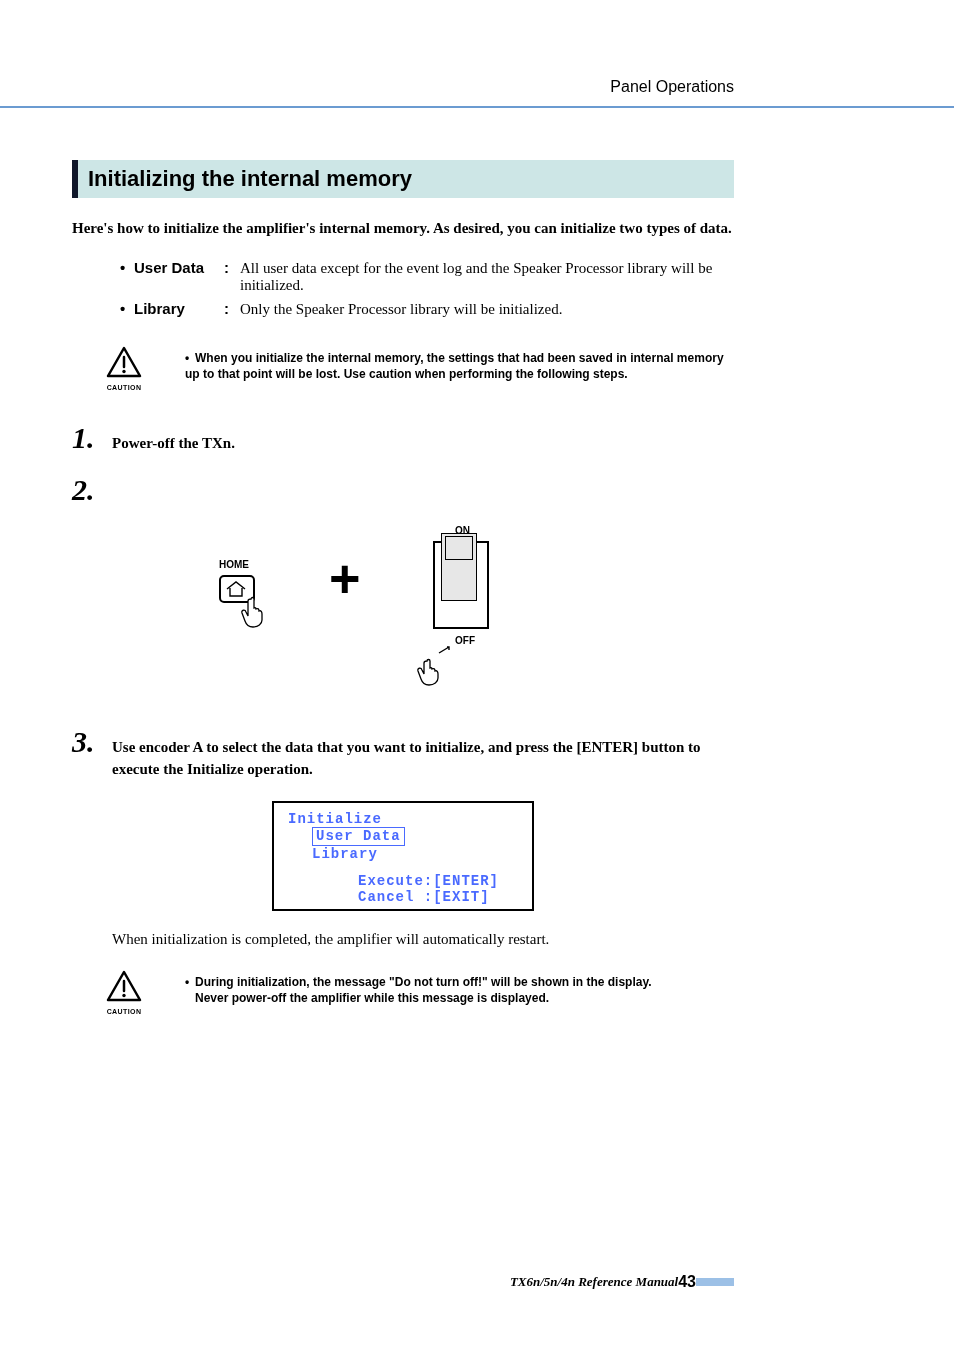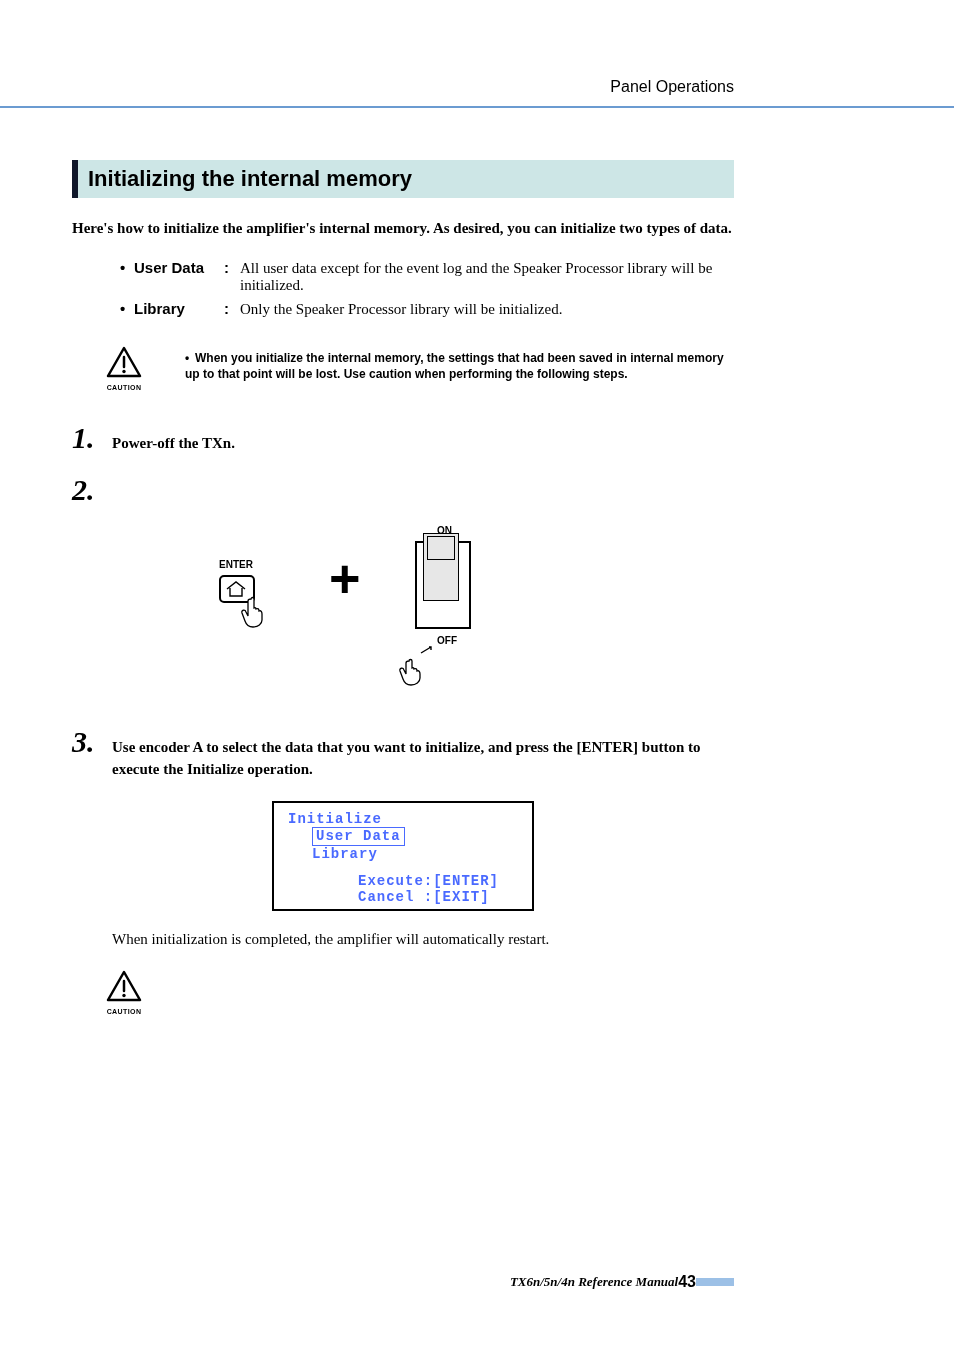--- a/index.html
+++ b/index.html
@@ -24,21 +24,21 @@
   .steps { }
   .step { display: flex; align-items: baseline; margin-bottom: 18px; }
   .step-num { font-family: "Times New Roman", serif; font-style: italic; font-weight: bold; font-size: 30px; width: 40px; }
   .step-text { font-family: "Times New Roman", serif; font-size: 15px; font-weight: bold; flex: 1; line-height: 1.45; }
   .diagram1 { position: relative; width: 520px; height: 170px; margin: 14px auto 30px auto; }
   .home-label { position: absolute; left: 76px; top: 34px; font-family: Arial, sans-serif; font-size: 10px; font-weight: bold; }
   .home-btn { position: absolute; left: 76px; top: 50px; width: 36px; height: 28px; border: 2px solid #000; border-radius: 5px; background: #fff; }
   .home-glyph { position: absolute; left: 82px; top: 56px; font-size: 15px; }
   .hand1 { position: absolute; left: 96px; top: 70px; }
   .plus { position: absolute; left: 186px; top: 26px; font-family: Arial, sans-serif; font-size: 54px; font-weight: bold; line-height: 1; }
-  .switch-wrap { position: absolute; left: 272px; top: 0; width: 70px; height: 170px; }
+  .switch-wrap { position: absolute; left: 290px; top: 0; width: 70px; height: 170px; }
   .on-label { position: absolute; left: 22px; top: 0; font-family: Arial, sans-serif; font-size: 10px; font-weight: bold; }
   .switch-outer { position: absolute; left: 0; top: 16px; width: 56px; height: 88px; border: 2px solid #000; }
   .switch-inner { position: absolute; left: 8px; top: 8px; width: 36px; height: 68px; border: 1.5px solid #000; background: #e7e7e7; }
   .switch-handle { position: absolute; left: 12px; top: 11px; width: 28px; height: 24px; border: 1.5px solid #000; background: #e7e7e7; }
   .off-label { position: absolute; left: 22px; top: 110px; font-family: Arial, sans-serif; font-size: 10px; font-weight: bold; }
   .hand2 { position: absolute; left: -20px; top: 118px; }
   .note-plain { font-family: "Times New Roman", serif; font-size: 15px; margin-left: 40px; margin-top: 20px; margin-bottom: 22px; }
   .lcd { width: 262px; height: 110px; margin: 20px auto 6px auto; border: 2.5px solid #000; background: #fff; position: relative; font-family: "Courier New", monospace; font-size: 14px; letter-spacing: 1px; color: #4a6aff; font-weight: bold; }
   .lcd-inner { position: absolute; left: 0; top: 8px; right: 0; }
   .lcd-line { padding-left: 14px; line-height: 1.2; white-space: pre; }
@@ -94,21 +94,21 @@
       <div class="step">
         <span class="step-num">1.</span>
         <span class="step-text">Power-off the TXn.</span>
       </div>
 
       <div class="step">
         <span class="step-num">2.</span>
       </div>
 
       <div class="diagram1">
-        <div class="home-label">ENTER</div>
+        <div class="home-label">HOME</div>
         <div class="home-btn"></div>
         <div class="home-glyph">
           <svg width="22" height="16" viewBox="0 0 22 16">
               <path d="M2 8 L11 1 L20 8 M5 7 V15 H17 V7" fill="none" stroke="#000" stroke-width="1.4"></path>
             </svg>
         </div>
         <div class="hand1">
           <svg width="28" height="34" viewBox="0 0 28 34">
             <path d="M12 4 C12 2 15 2 15 4 V13 C15 13 17 12 17 14 C19 13 20 14 20 16 C22 15 23 17 23 19 V25 C23 29 19 32 14 32 C10 32 7 29 6 26 L3 18 C2 15 6 14 7 17 L9 21 V6 C9 4 12 4 12 4 Z" fill="#fff" stroke="#000" stroke-width="1.3"></path>
           </svg>
@@ -150,20 +150,24 @@
 
       <div class="caution-block">
         <div class="caution-icon">
           <svg width="36" height="32" viewBox="0 0 36 32">
             <polygon points="18,2 34,30 2,30" fill="none" stroke="#000" stroke-width="2.5" stroke-linejoin="round"></polygon>
             <line x1="18" y1="11" x2="18" y2="21" stroke="#000" stroke-width="2.5" stroke-linecap="round"></line>
             <circle cx="18" cy="25.5" r="1.7" fill="#000"></circle>
           </svg>
           <div class="caution-label">CAUTION</div>
         </div>
+        <div class="caution-text">
+          <span class="bullet">•</span><span>During initialization, the message "Do not turn off!" will be shown in the display.</span><br>
+          <span style="display:inline-block;width:10px;"></span><span>Never power-off the amplifier while this message is displayed.</span>
+        </div>
       </div>
 
     </div>
   </div>
 
   <div class="footer">
     <span>TX6n/5n/4n  Reference Manual</span>
     <span class="page-num">43</span>
     <span class="footer-bar"></span>
   </div>

